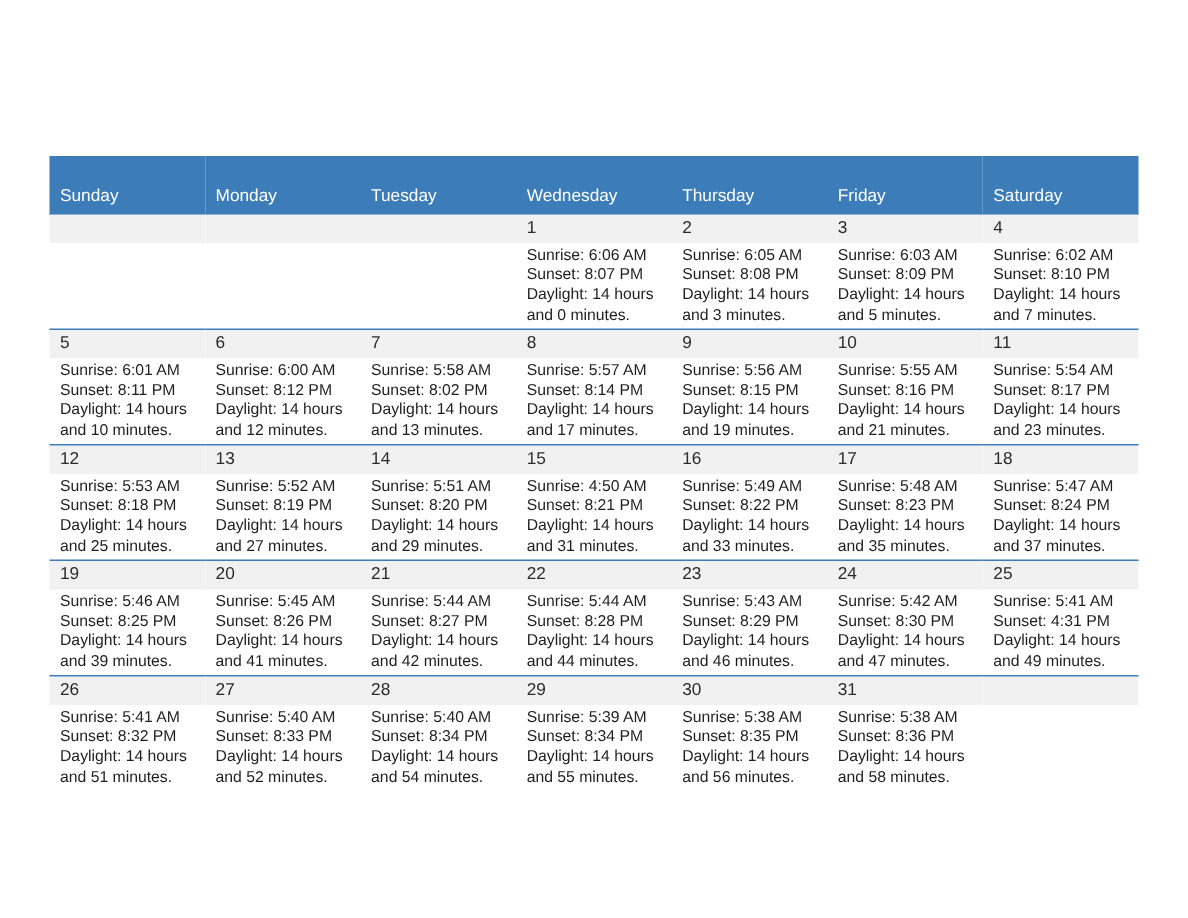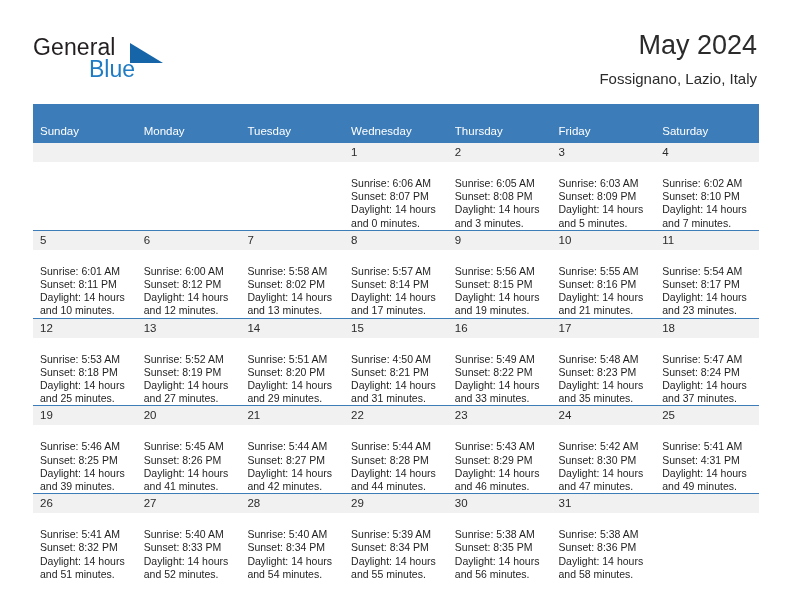--- a/index.html
+++ b/index.html
@@ -125,46 +125,32 @@
     color: #2b2b2b;
     padding: 3px 0 3px 7px;
     line-height: 13px;
     min-height: 13px;
   }
   td.empty .daynum {
     background: #f1f1f1;
     color: transparent;
   }
   .info {
-    padding: 15px 6px 0 7px;
+    padding: 2px 6px 0 7px;
     font-size: 10.5px;
     line-height: 13.2px;
     color: #1f1f1f;
   }
   .info div { white-space: nowrap; }
 </style>
 </head>
 <body>
 
 <div class="page">
 
-  <div class="topbar">
-
-    <div class="brand">
-      <span class="brand-general">General</span>
-      <span class="brand-triangle"></span>
-      <span class="brand-blue">Blue</span>
-    </div>
-
-    <div class="title-block">
-      <div class="cal-title">May 2024</div>
-      <div class="cal-subtitle">Fossignano, Lazio, Italy</div>
-    </div>
-
-  </div>
 
   <div class="calendar">
     <table class="cal">
       <colgroup>
         <col>
           <col>
           <col>
           <col>
           <col>
           <col>

